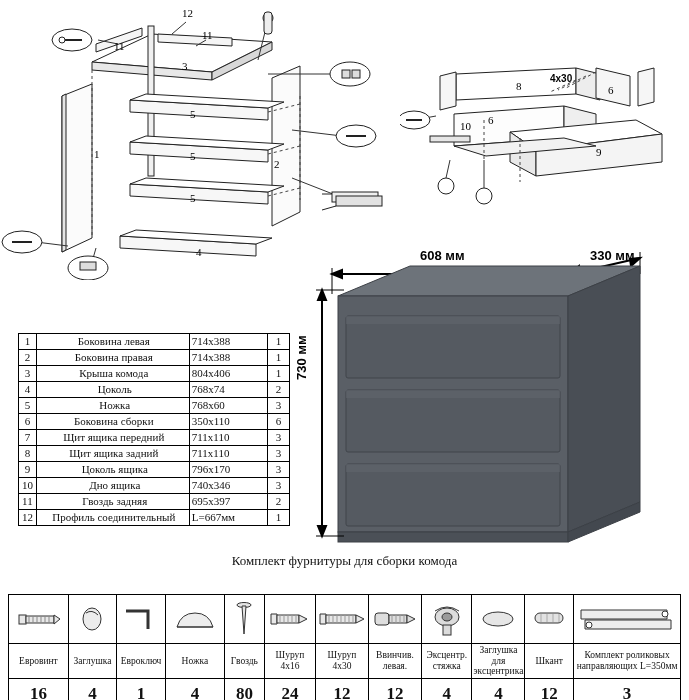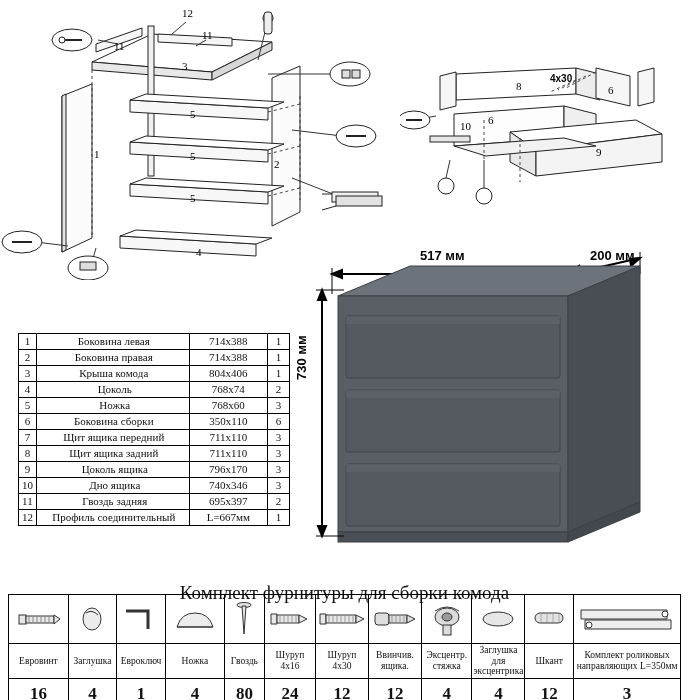--- a/index.html
+++ b/index.html
@@ -23,34 +23,34 @@
     border:1px solid #000;
     font-size:11px;
     line-height:13px;
     padding:0 2px;
     height:15px;
     font-family:"Liberation Serif", serif;
   }
   #parts-table td.num{width:13px;text-align:center;}
   #parts-table td.name{width:150px;text-align:center;padding-left:4px;}
   #parts-table td.name.center{text-align:center;padding-left:6px;}
-  #parts-table td.size{width:76px;text-align:center;}
+  #parts-table td.size{width:76px;}
   #parts-table td.qty{width:18px;text-align:center;}
 
   
   #cabinet-wrap{left:300px;top:240px;width:380px;height:320px;}
   .dim-label{
     font-family:"Liberation Sans", sans-serif;
     font-weight:bold;font-size:13px;color:#000;
   }
 
   
   #kit-title{
-    left:0;top:582px;width:689px;text-align:center;
-    font-size:19px;font-family:"Liberation Serif",serif;
+    left:0;top:553px;width:689px;text-align:center;
+    font-size:13px;font-family:"Liberation Serif",serif;
   }
   #kit-table{left:8px;top:594px;border-collapse:collapse;width:673px;}
   #kit-table td{
     border:1px solid #000;
     text-align:center;
     vertical-align:middle;
     font-family:"Liberation Serif", serif;
   }
   #kit-table tr.icons td{height:48px;padding:0;}
   #kit-table tr.names td{height:30px;font-size:9.5px;line-height:10.5px;padding:1px;}
@@ -269,22 +269,22 @@
         <td class="num">12</td>
         <td class="name">Профиль соединительный</td>
         <td class="size">L=667мм</td>
         <td class="qty">1</td>
       </tr>
     </tbody>
 </table>
 
 <div class="abs" id="cabinet-wrap">
 
-  <div class="abs dim-label" style="left:120px;top:8px;">517 мм</div>
-  <div class="abs dim-label" style="left:290px;top:8px;">200 мм</div>
+  <div class="abs dim-label" style="left:120px;top:8px;">608 мм</div>
+  <div class="abs dim-label" style="left:290px;top:8px;">330 мм</div>
   <div class="abs dim-label" style="left:-6px;top:140px;transform:rotate(-90deg);transform-origin:left top;width:80px;">730 мм</div>
 
   <svg width="380" height="320" viewBox="0 0 380 320" xmlns="http://www.w3.org/2000/svg">
 
     <g stroke="#000" stroke-width="2" fill="#000">
       <line x1="32" y1="34" x2="262" y2="34"></line>
       <polygon points="32,34 42,30 42,38"></polygon>
       <polygon points="262,34 252,30 252,38"></polygon>
       <line x1="270" y1="34" x2="340" y2="18"></line>
       <polygon points="270,34 280,33 279,26"></polygon>
@@ -494,21 +494,21 @@
         </td>
       </tr>
     <tr class="names" id="kit-names">
         <td>Евровинт</td>
         <td>Заглушка</td>
         <td>Евроключ</td>
         <td>Ножка</td>
         <td>Гвоздь</td>
         <td>Шуруп 4х16</td>
         <td>Шуруп 4х30</td>
-        <td>Ввинчив. ящика.</td>
+        <td>Ввинчив. левая.</td>
         <td>Эксцентр. стяжка</td>
         <td>Заглушка для эксцентрика</td>
         <td>Шкант</td>
         <td>Комплект роликовых направляющих L=350мм</td>
       </tr>
     <tr class="counts" id="kit-counts">
         <td>16</td>
         <td>4</td>
         <td>1</td>
         <td>4</td>

